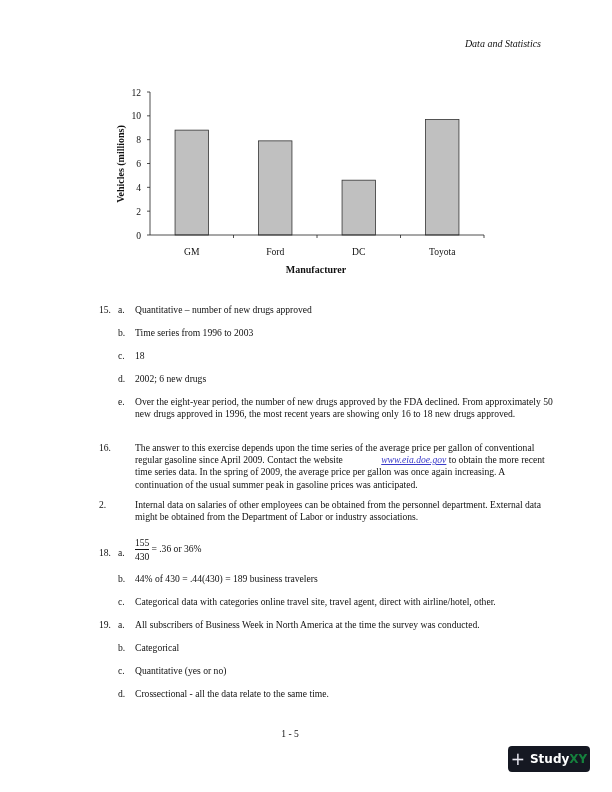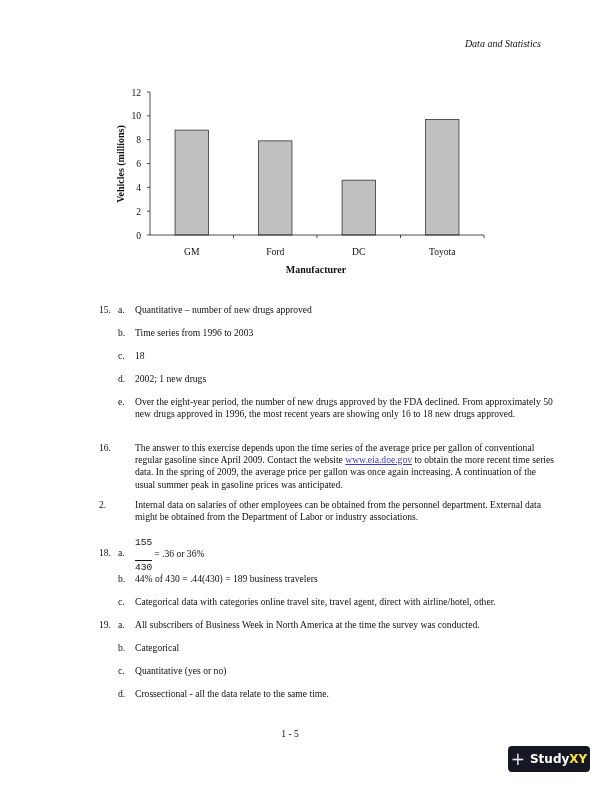--- a/index.html
+++ b/index.html
@@ -6,30 +6,30 @@
   body { width: 612px; height: 792px; position: relative; overflow: hidden;
          font-family: "Liberation Serif", serif; color: #111; font-size: 9.6px; }
   .header { position: absolute; top: 38px; right: 71px; font-size: 10px; font-style: italic; }
   .chart { position: absolute; left: 0; top: 0; width: 612px; height: 290px; }
   .chart svg { position: absolute; left: 0; top: 0; }
   .chart text { font-family: "Liberation Serif", serif; fill: #111; }
   .q { position: absolute; left: 95px; width: 450px; line-height: 12.2px; }
   .q .num { position: absolute; left: 4px; top: 0; }
   .q .let { position: absolute; left: 23px; top: 0; }
   .q .body { position: absolute; left: 40px; width: 420px; top: 0; }
-  a.link { color: #3a3ac8; text-decoration: underline; }
+  a.link { color: #3a3ac8; font-style: italic; text-decoration: underline; margin-left: 36px; }
   .frac { display: inline-block; vertical-align: middle; text-align: center; margin-right: 2px; }
-  .frac span { display: block; line-height: 13px; font-family: Liberation Mono, monospace; }
-  .frac .den { border-top: 0.8px solid #111; margin-top: 11px; }
+  .frac span { display: block; line-height: 13px; }
+  .frac .den { border-top: 0.8px solid #111; }
   .footer { position: absolute; top: 728px; left: 0; width: 580px; text-align: center; font-size: 9.6px; }
   .badge { position: absolute; left: 508px; top: 746px; width: 82px; height: 26px; background: #151822;
            border-radius: 4px; display: flex; align-items: center; justify-content: center;
            font-family: "DejaVu Sans", sans-serif; font-weight: bold; font-size: 12px; color: #fff; }
   .badge .plus { font-weight: normal; font-size: 17px; margin-right: 5px; color: #e9e9f2; line-height: 1; }
-  .badge .xy { color: #fde047; }
+  .badge .xy { color: #15803d; }
 </style>
 </head>
 <body>
 
 <div class="header">Data and Statistics</div>
 
 <div class="chart">
   <svg id="chart-svg" width="612" height="290">
     <text id="ylabel" transform="translate(124,164) rotate(-90)" text-anchor="middle" font-size="10" font-weight="bold">Vehicles (millions)</text>
     <text id="xlabel" x="316" y="273" text-anchor="middle" font-size="10" font-weight="bold">Manufacturer</text>
@@ -78,21 +78,21 @@
 <div class="q" style="top:327px;">
   <span class="let">b.</span>
   <span class="body">Time series from 1996 to 2003</span>
 </div>
 <div class="q" style="top:350px;">
   <span class="let">c.</span>
   <span class="body">18</span>
 </div>
 <div class="q" style="top:373px;">
   <span class="let">d.</span>
-  <span class="body">2002; 1 new drugs</span>
+  <span class="body">2002; 6 new drugs</span>
 </div>
 <div class="q" style="top:396px;">
   <span class="let">e.</span>
   <span class="body">Over the eight-year period, the number of new drugs approved by the FDA declined. From approximately 50 new drugs approved in 1996, the most recent years are showing only 16 to 18 new drugs approved.</span>
 </div>
 
 <div class="q" style="top:442px;">
   <span class="num">16.</span>
   <span class="body"><span>The answer to this exercise depends upon the time series of the average price per gallon of conventional regular gasoline since April 2009.  Contact the website </span><a class="link">www.eia.doe.gov</a><span> to obtain the more recent time series data.  In the spring of 2009, the average price per gallon was once again increasing.  A continuation of the usual summer peak in gasoline prices was anticipated.</span></span>
 </div>

